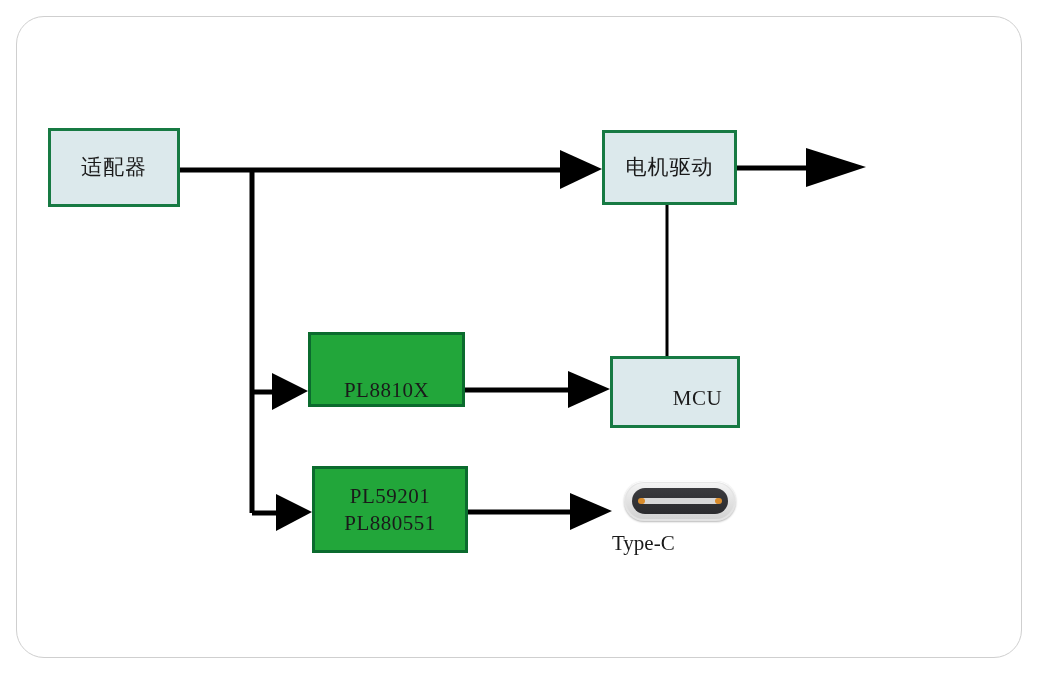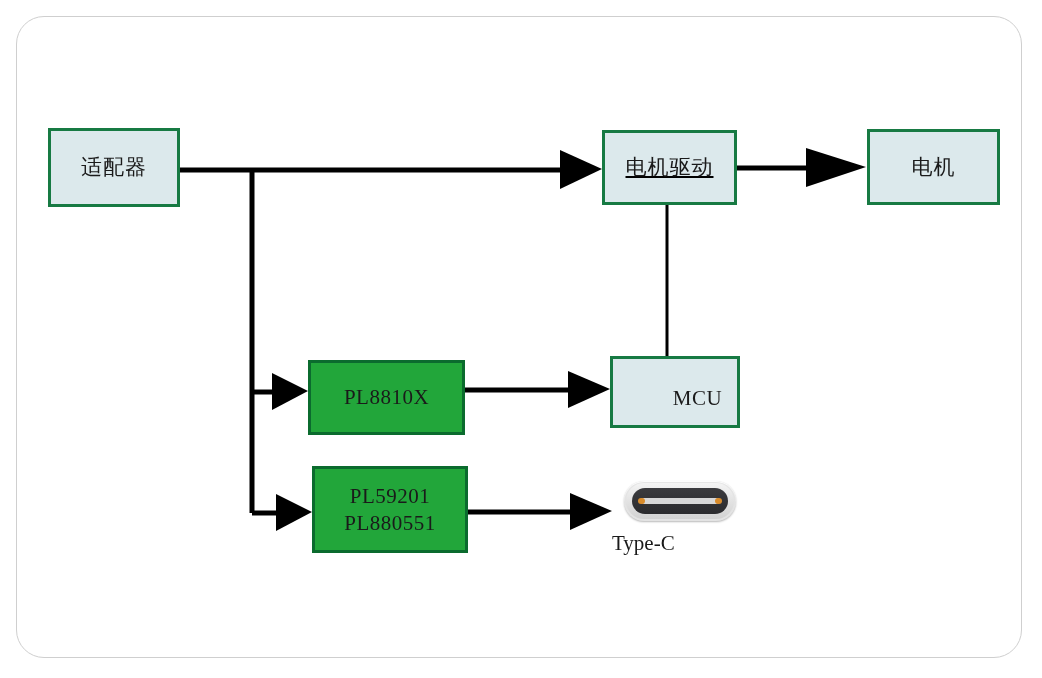--- a/index.html
+++ b/index.html
@@ -19,24 +19,24 @@
 
   .node-cyan{background:#dce9ec;border:3px solid #177a43;}
   .node-green{background:#22a63a;border:3px solid #0b6b2e;}
 
   .node-label{display:block;line-height:1.28;color:#1a1a1a;}
   .cjk{font-family:"DejaVu Sans","Liberation Sans",sans-serif;font-size:21px;letter-spacing:1px;}
   .latin{font-family:"Liberation Serif","DejaVu Serif",serif;font-size:21px;letter-spacing:0.5px;}
 
   
   #n-adapter   {left:48px;  top:128px; width:132px; height:79px;}
-  #n-driver    {left:602px; top:130px; width:135px; height:75px;text-decoration:underline;}
+  #n-driver    {left:602px; top:130px; width:135px; height:75px;}
   #n-motor     {left:867px; top:129px; width:133px; height:76px;}
   #n-mcu       {left:610px; top:356px; width:130px; height:72px;}
-  #n-pl8810x   {left:308px; top:360px; width:157px; height:75px;}
+  #n-pl8810x   {left:308px; top:332px; width:157px; height:75px;align-items:flex-end;}
   #n-pl59201   {left:312px; top:466px; width:156px; height:87px;}
 
   #n-mcu .node-label{position:relative;top:6px;margin-left:45px;}
   #n-pl59201 .node-label{text-align:center;}
 
   
   #typec{position:absolute;left:624px;top:481px;width:112px;height:40px;}
   #typec .shell{position:absolute;left:0;top:0;width:112px;height:40px;
         border-radius:20px;background:#e3e3e3;
         box-shadow:inset 0 1px 1px #ffffff, 0 1px 2px rgba(0,0,0,.28);}
@@ -89,23 +89,20 @@
   </svg>
 
   <div class="node node-cyan" id="n-adapter">
     <span class="node-label cjk">适配器</span>
   </div>
 
   <div class="node node-cyan" id="n-driver">
     <span class="node-label cjk">电机驱动</span>
   </div>
 
-  <div class="node node-cyan" id="n-motor">
-    <span class="node-label cjk">电机</span>
-  </div>
 
   <div class="node node-cyan" id="n-mcu">
     <span class="node-label latin">MCU</span>
   </div>
 
   <div class="node node-green" id="n-pl8810x">
     <span class="node-label latin">PL8810X</span>
   </div>
 
   <div class="node node-green" id="n-pl59201">

